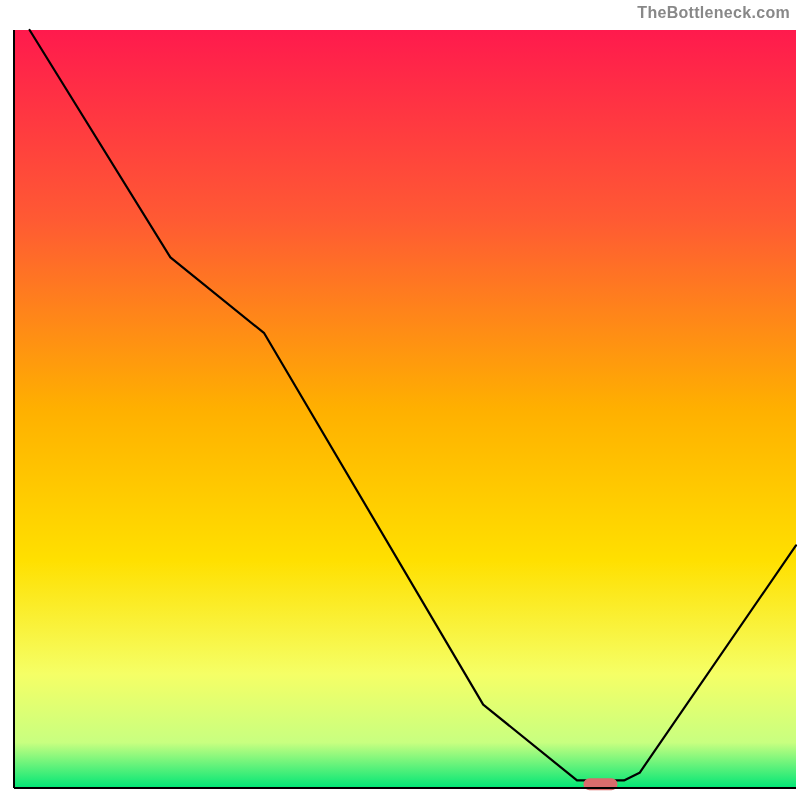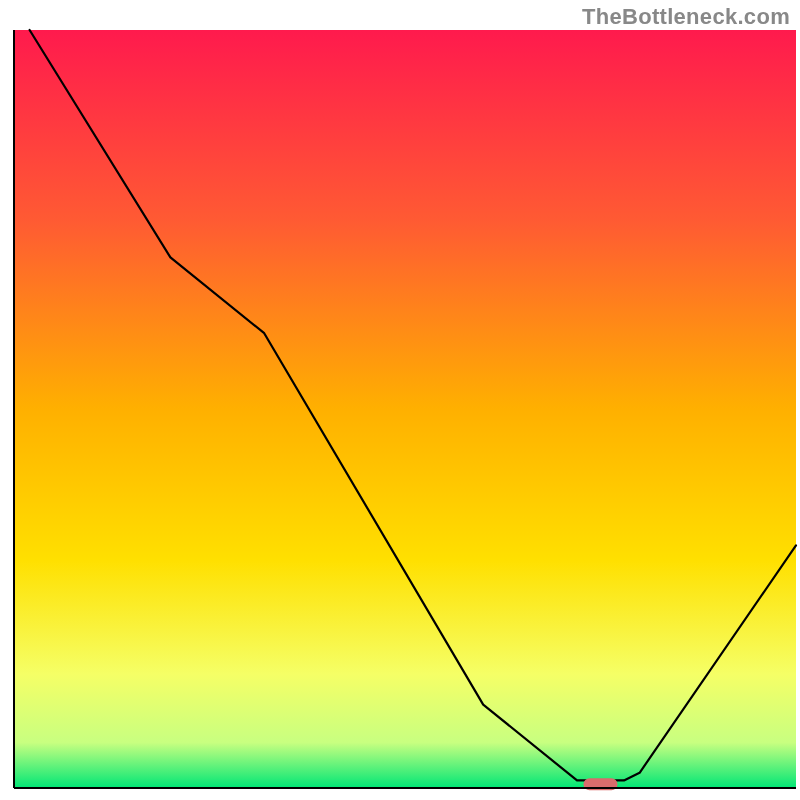--- a/index.html
+++ b/index.html
@@ -12,21 +12,21 @@
   }
   .chart-container {
     position: relative;
     width: 800px;
     height: 800px;
   }
   .watermark {
     position: absolute;
     top: 4px;
     right: 10px;
-    font-size: 22px;
+    font-size: 16px;
     font-weight: bold;
     color: #888888;
     letter-spacing: 0.3px;
     z-index: 10;
   }
   svg {
     display: block;
   }
 </style>
 </head>

